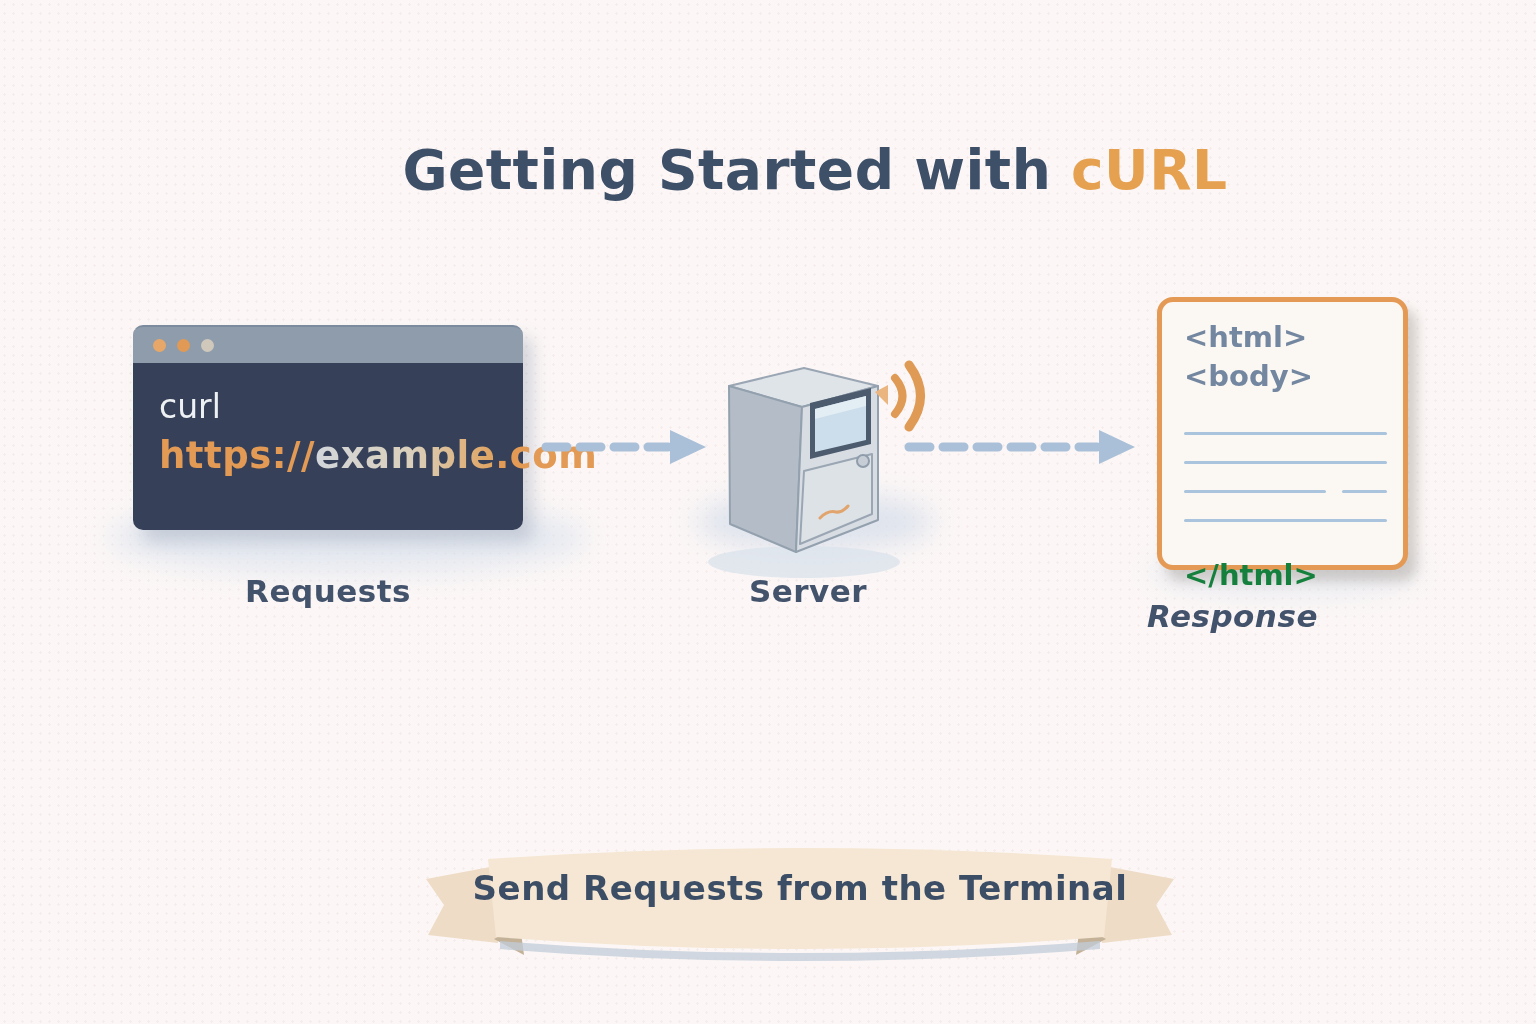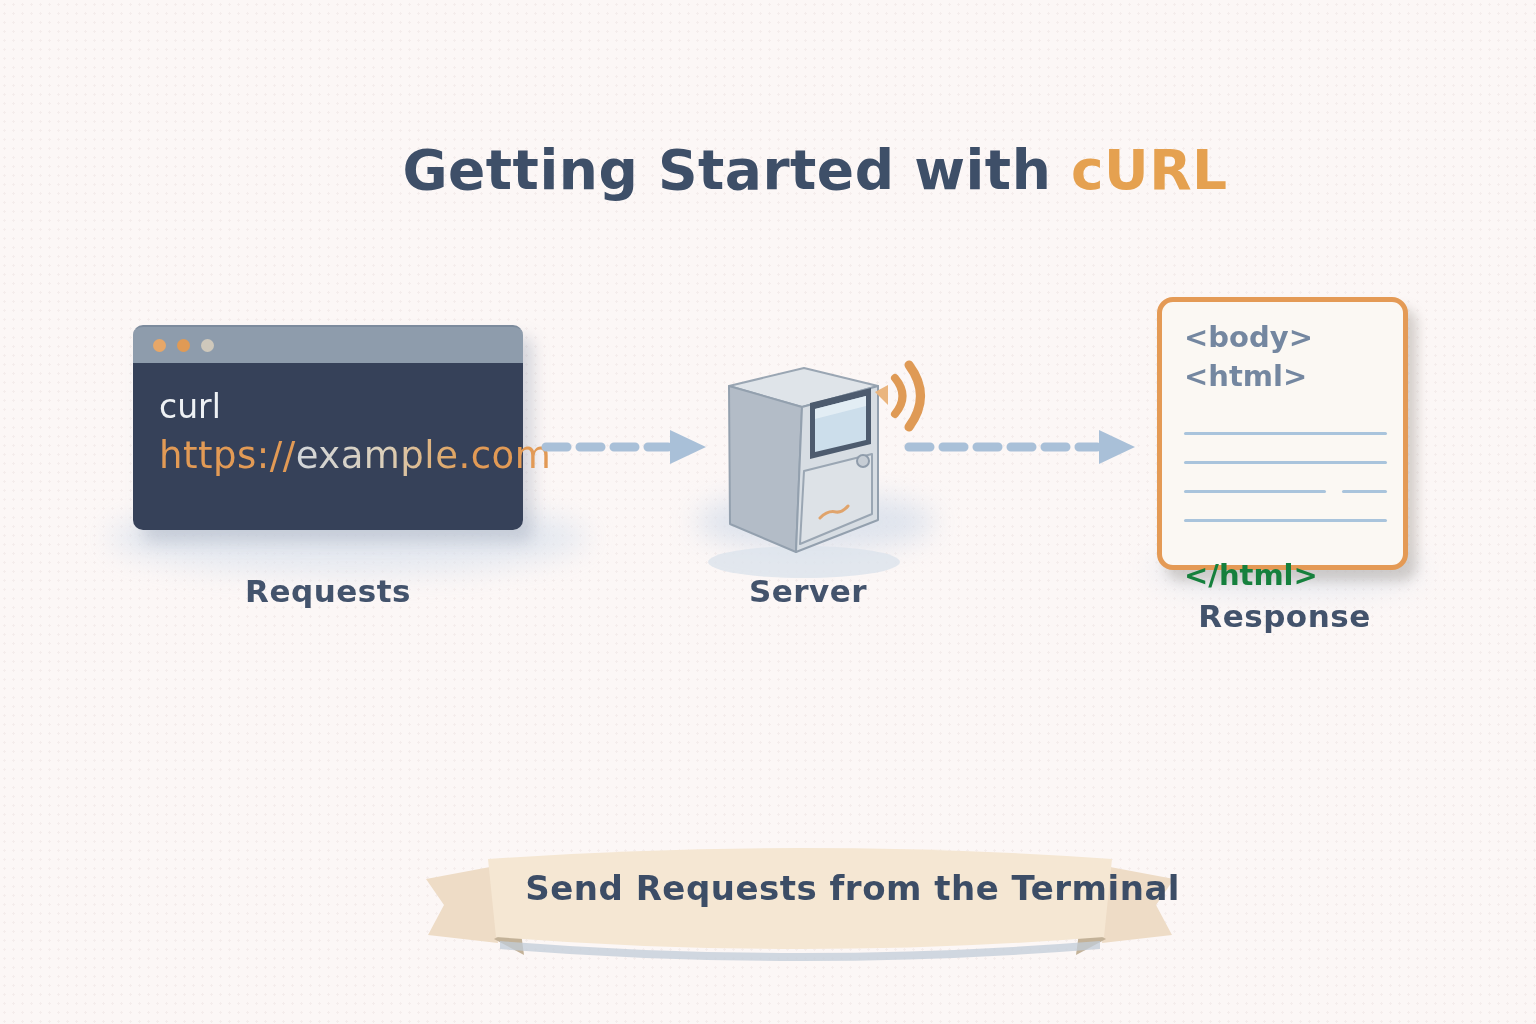--- a/index.html
+++ b/index.html
@@ -42,39 +42,39 @@
   }
   .dot{ width:13px; height:13px; border-radius:50%; }
   .dot-1{ background:#e7a768; }
   .dot-2{ background:#e09a55; }
   .dot-3{ background:#cfc8bb; }
   .terminal-body{
     height:167px; background:#364159; border-radius:0 0 10px 10px;
     padding:24px 0 0 26px;
   }
   .terminal-cmd{ font-size:33px; color:#eef1f4; }
-  .terminal-url{ font-size:37px; font-weight:normal; margin-top:8px; letter-spacing:.5px; }
+  .terminal-url{ font-size:37px; font-weight:bold; margin-top:8px; letter-spacing:.5px; }
   .url-prefix{ color:#e29a55; }
   .url-host{ color:#d8d2c6; }
   @supports ((-webkit-background-clip:text) or (background-clip:text)){
     .url-host{
       background:linear-gradient(90deg,#d2d6db 0%,#dbcfba 55%,#e0a35f 100%);
       -webkit-background-clip:text; background-clip:text; color:transparent;
     }
   }
   .url-tld{ color:#e29a55; }
 
   
   .caption{
     position:absolute; text-align:center; font-size:31px; font-weight:bold;
     color:#43536c; letter-spacing:.5px;
   }
   .caption-terminal{ left:133px; top:573px; width:390px; }
   .caption-server  { left:698px; top:573px; width:220px; }
-  .caption-response{ left:1162px; top:598px; width:245px; }
+  .caption-response{ left:1110px; top:598px; width:245px;font-style:italic; }
 
   
   .arrow{ position:absolute; }
   .arrow-1{ left:540px; top:425px; }
   .arrow-2{ left:903px; top:425px; }
 
   
   .server-illo{ position:absolute; left:692px; top:356px; }
 
   
@@ -91,21 +91,21 @@
   .resp-line .seg{
     position:absolute; top:12px; height:3px; background:#a9c4dc; border-radius:2px;
   }
   .seg-full{ left:0; width:203px; }
   .seg-a{ left:0; width:142px; height:4px; }
   .seg-b{ left:158px; width:45px; height:4px; }
 
   
   .banner{ position:absolute; left:420px; top:843px; }
   .banner-text{
-    position:absolute; left:420px; top:868px; width:760px; text-align:right;
+    position:absolute; left:420px; top:868px; width:760px; text-align:center;
     font-size:34px; font-weight:600; color:#3c4d66; letter-spacing:.5px;
   }
 </style>
 </head>
 <body>
 
 <div class="canvas">
 
   <div class="page-title">
     <span>Getting Started with </span><span class="accent">cURL</span>
@@ -160,22 +160,22 @@
     </g>
   </svg>
   <div class="caption caption-server">Server</div>
 
   <svg class="arrow arrow-2" width="238" height="44" viewBox="0 0 238 44">
     <line x1="6" y1="22" x2="194" y2="22" stroke="#a9c0d8" stroke-width="9" stroke-dasharray="21 13" stroke-linecap="round"></line>
     <polygon points="196,5 232,22 196,39" fill="#a9c0d8"></polygon>
   </svg>
 
   <div class="response-card">
+    <div class="tag">&lt;html&gt;</div>
     <div class="tag">&lt;body&gt;</div>
-    <div class="tag">&lt;html&gt;</div>
     <div class="resp-lines">
       <div class="resp-line">
           <span class="seg seg-full"></span>
         </div>
       <div class="resp-line">
           <span class="seg seg-full"></span>
         </div>
       <div class="resp-line">
           <span class="seg seg-a"></span>
           <span class="seg seg-b"></span>

